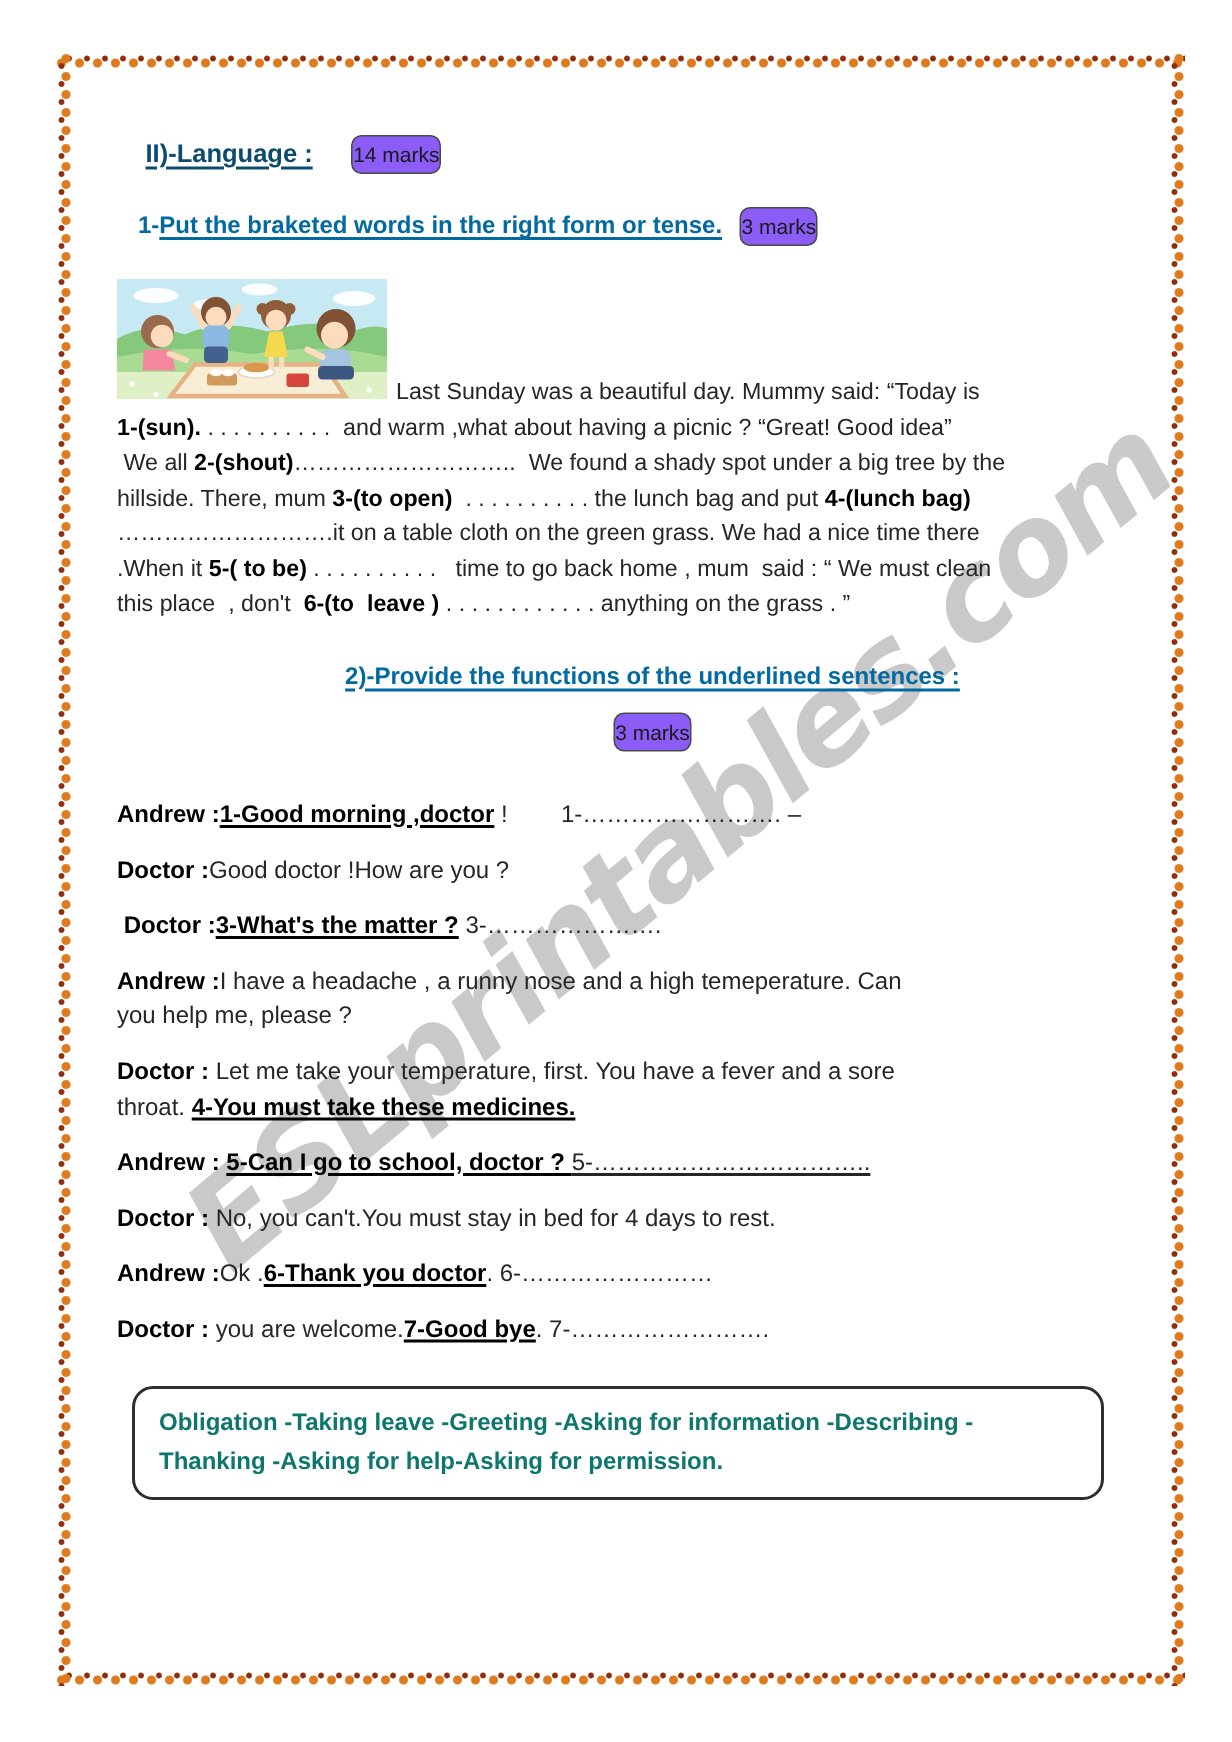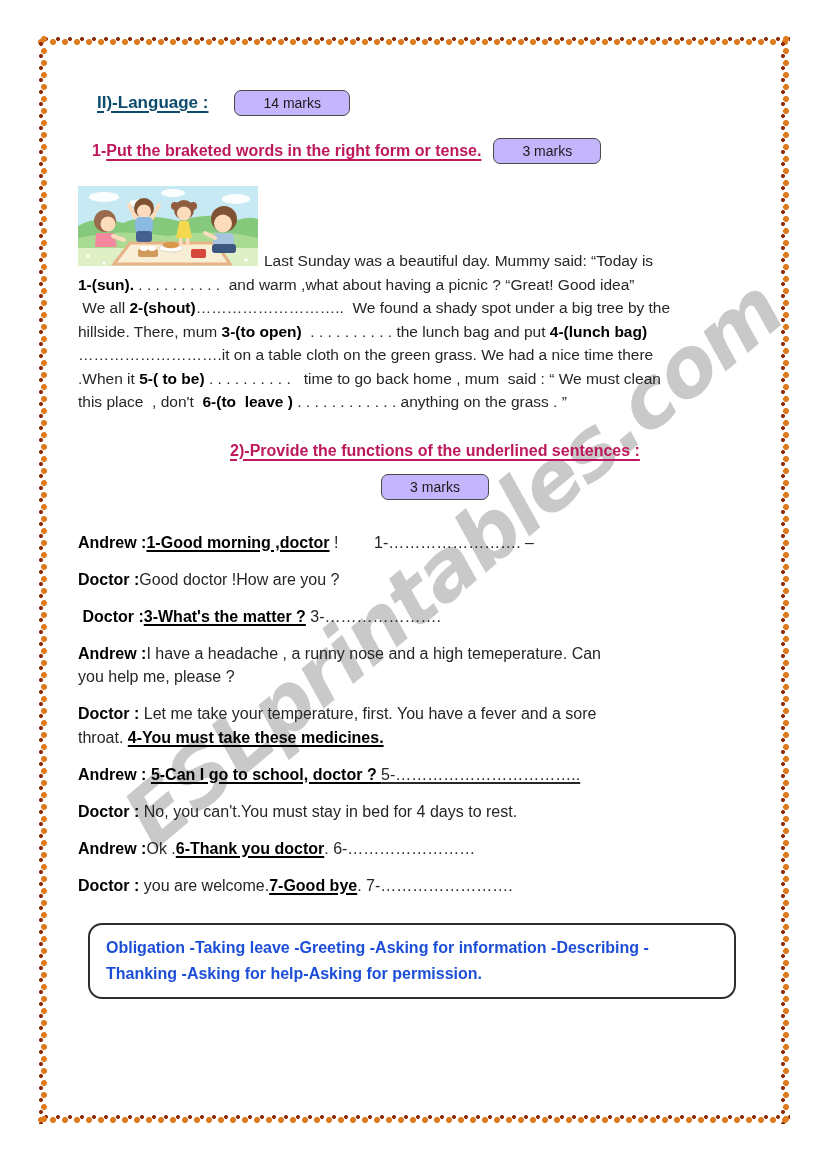--- a/index.html
+++ b/index.html
@@ -40,42 +40,42 @@
 
   .b{font-weight:bold;color:#000;}
   .u{text-decoration:underline;text-decoration-thickness:1.5px;text-underline-offset:2px;}
 
   .header-row{display:flex;align-items:center;gap:26px;margin-left:19px;}
   .h-title{
     font-size:17px;font-weight:bold;color:#0c4a6e;
     text-decoration:underline;text-decoration-thickness:2px;text-underline-offset:3px;
   }
   .badge{
-    border:1.6px solid #4a4a4a;border-radius:7px;background:#c4b5fd;
-    padding:4px 28px;font-size:14px;color:#1a1a1a;white-space:nowrap;
+    border:1.6px solid #4a4a4a;border-radius:7px;background:#8b5cf6;
+    padding:4px 0;font-size:14px;color:#1a1a1a;white-space:nowrap;
   }
   .ex1-row{display:flex;align-items:center;gap:12px;margin-top:22px;margin-left:14px;}
-  .ex-title{font-size:16px;font-weight:bold;color:#be185d;}
+  .ex-title{font-size:16px;font-weight:bold;color:#0369a1;}
   .ex-title .tu{text-decoration:underline;text-decoration-thickness:2px;text-underline-offset:3px;}
 
   .para{
     margin:22px 0 0 0;font-size:15.5px;line-height:23.5px;color:#262626;
     white-space:pre-wrap;
   }
   .para svg{vertical-align:baseline;margin-right:6px;}
 
   .ex2-row{display:flex;align-items:center;gap:14px;margin-top:28px;flex-direction:column;}
 
   .dialogue{margin-top:31px;}
   .dline{margin:0 0 13.5px 0;font-size:16px;line-height:23.5px;color:#262626;white-space:pre-wrap;}
 
   .functions-box{
     margin-top:26px;margin-left:10px;width:612px;
     border:2px solid #2e2e2e;border-radius:14px;padding:10px 16px;
-    font-size:16px;font-weight:bold;color:#1d4ed8;line-height:26px;white-space:pre-wrap;
+    font-size:16px;font-weight:bold;color:#0f766e;line-height:26px;white-space:pre-wrap;
   }
 </style>
 </head>
 <body>
 
 <div class="frame frame-h frame-top"></div>
 <div class="frame frame-h frame-bottom"></div>
 <div class="frame frame-v frame-left"></div>
 <div class="frame frame-v frame-right"></div>
 

